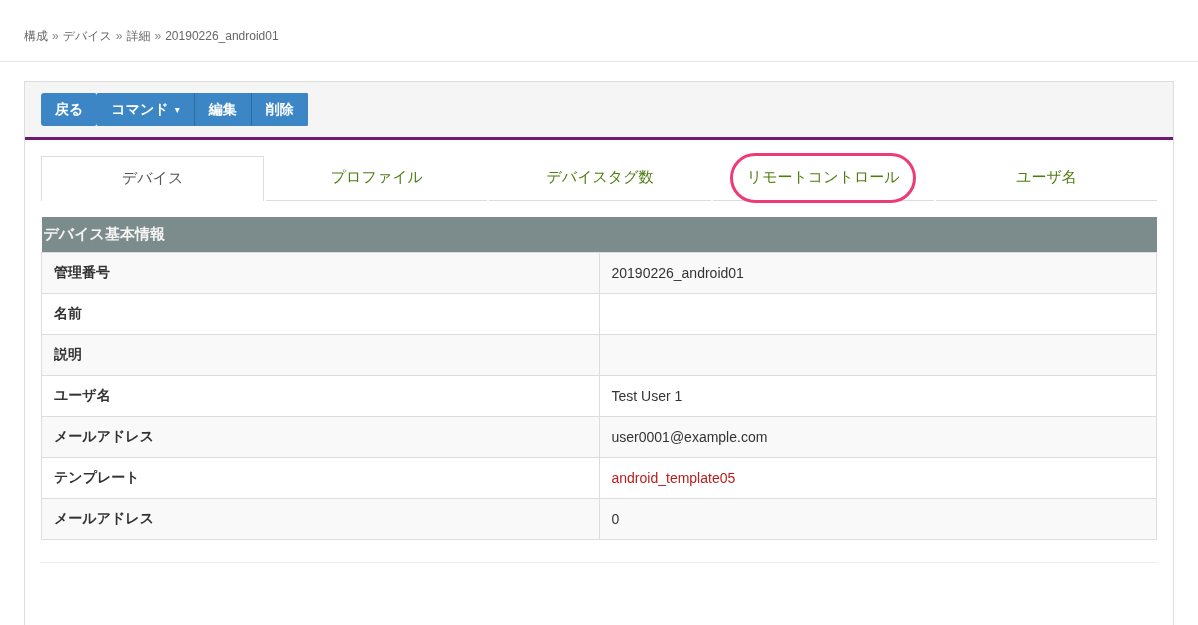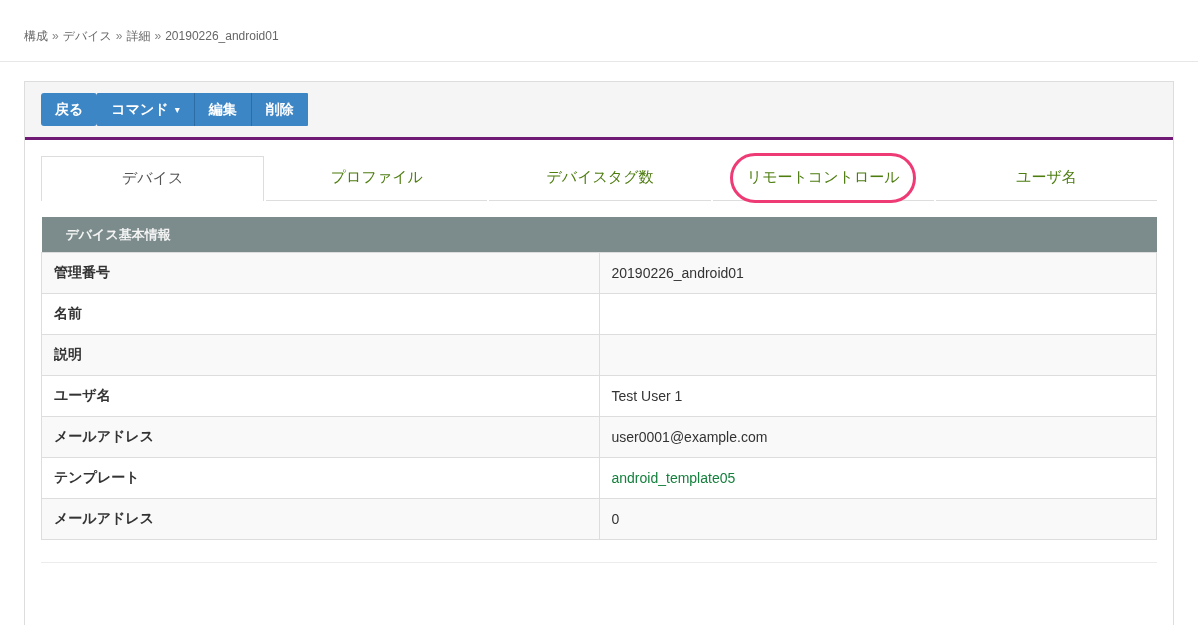--- a/index.html
+++ b/index.html
@@ -111,36 +111,36 @@
   .info-table {
     width: 100%;
     border-collapse: collapse;
     margin-top: 16px;
     font-size: 14px;
   }
   .info-table thead th {
     background: #7c8b8b;
     color: #f4f4f4;
     text-align: left;
-    font-size: 13px;
+    font-size: 15px;
     font-weight: bold;
-    padding: 8px 24px;
+    padding: 8px 2px;
     height: 36px;
   }
   .info-table td {
     border: 1px solid #ddd;
     padding: 11px 12px;
     height: 26px;
     color: #333;
   }
   .info-table td.label-cell { width: 50%; font-weight: bold; }
   .info-table tbody tr:nth-child(odd) { background: #f9f9f9; }
   .info-table tbody tr:nth-child(even) { background: #fff; }
   .info-table a {
-    color: #15803d;
+    color: #b91c1c;
     text-decoration: none;
     cursor: pointer;
   }
   .bottom-rule {
     border: none;
     border-top: 1px solid #ececec;
     margin-top: 22px;
   }
 </style>
 </head>

